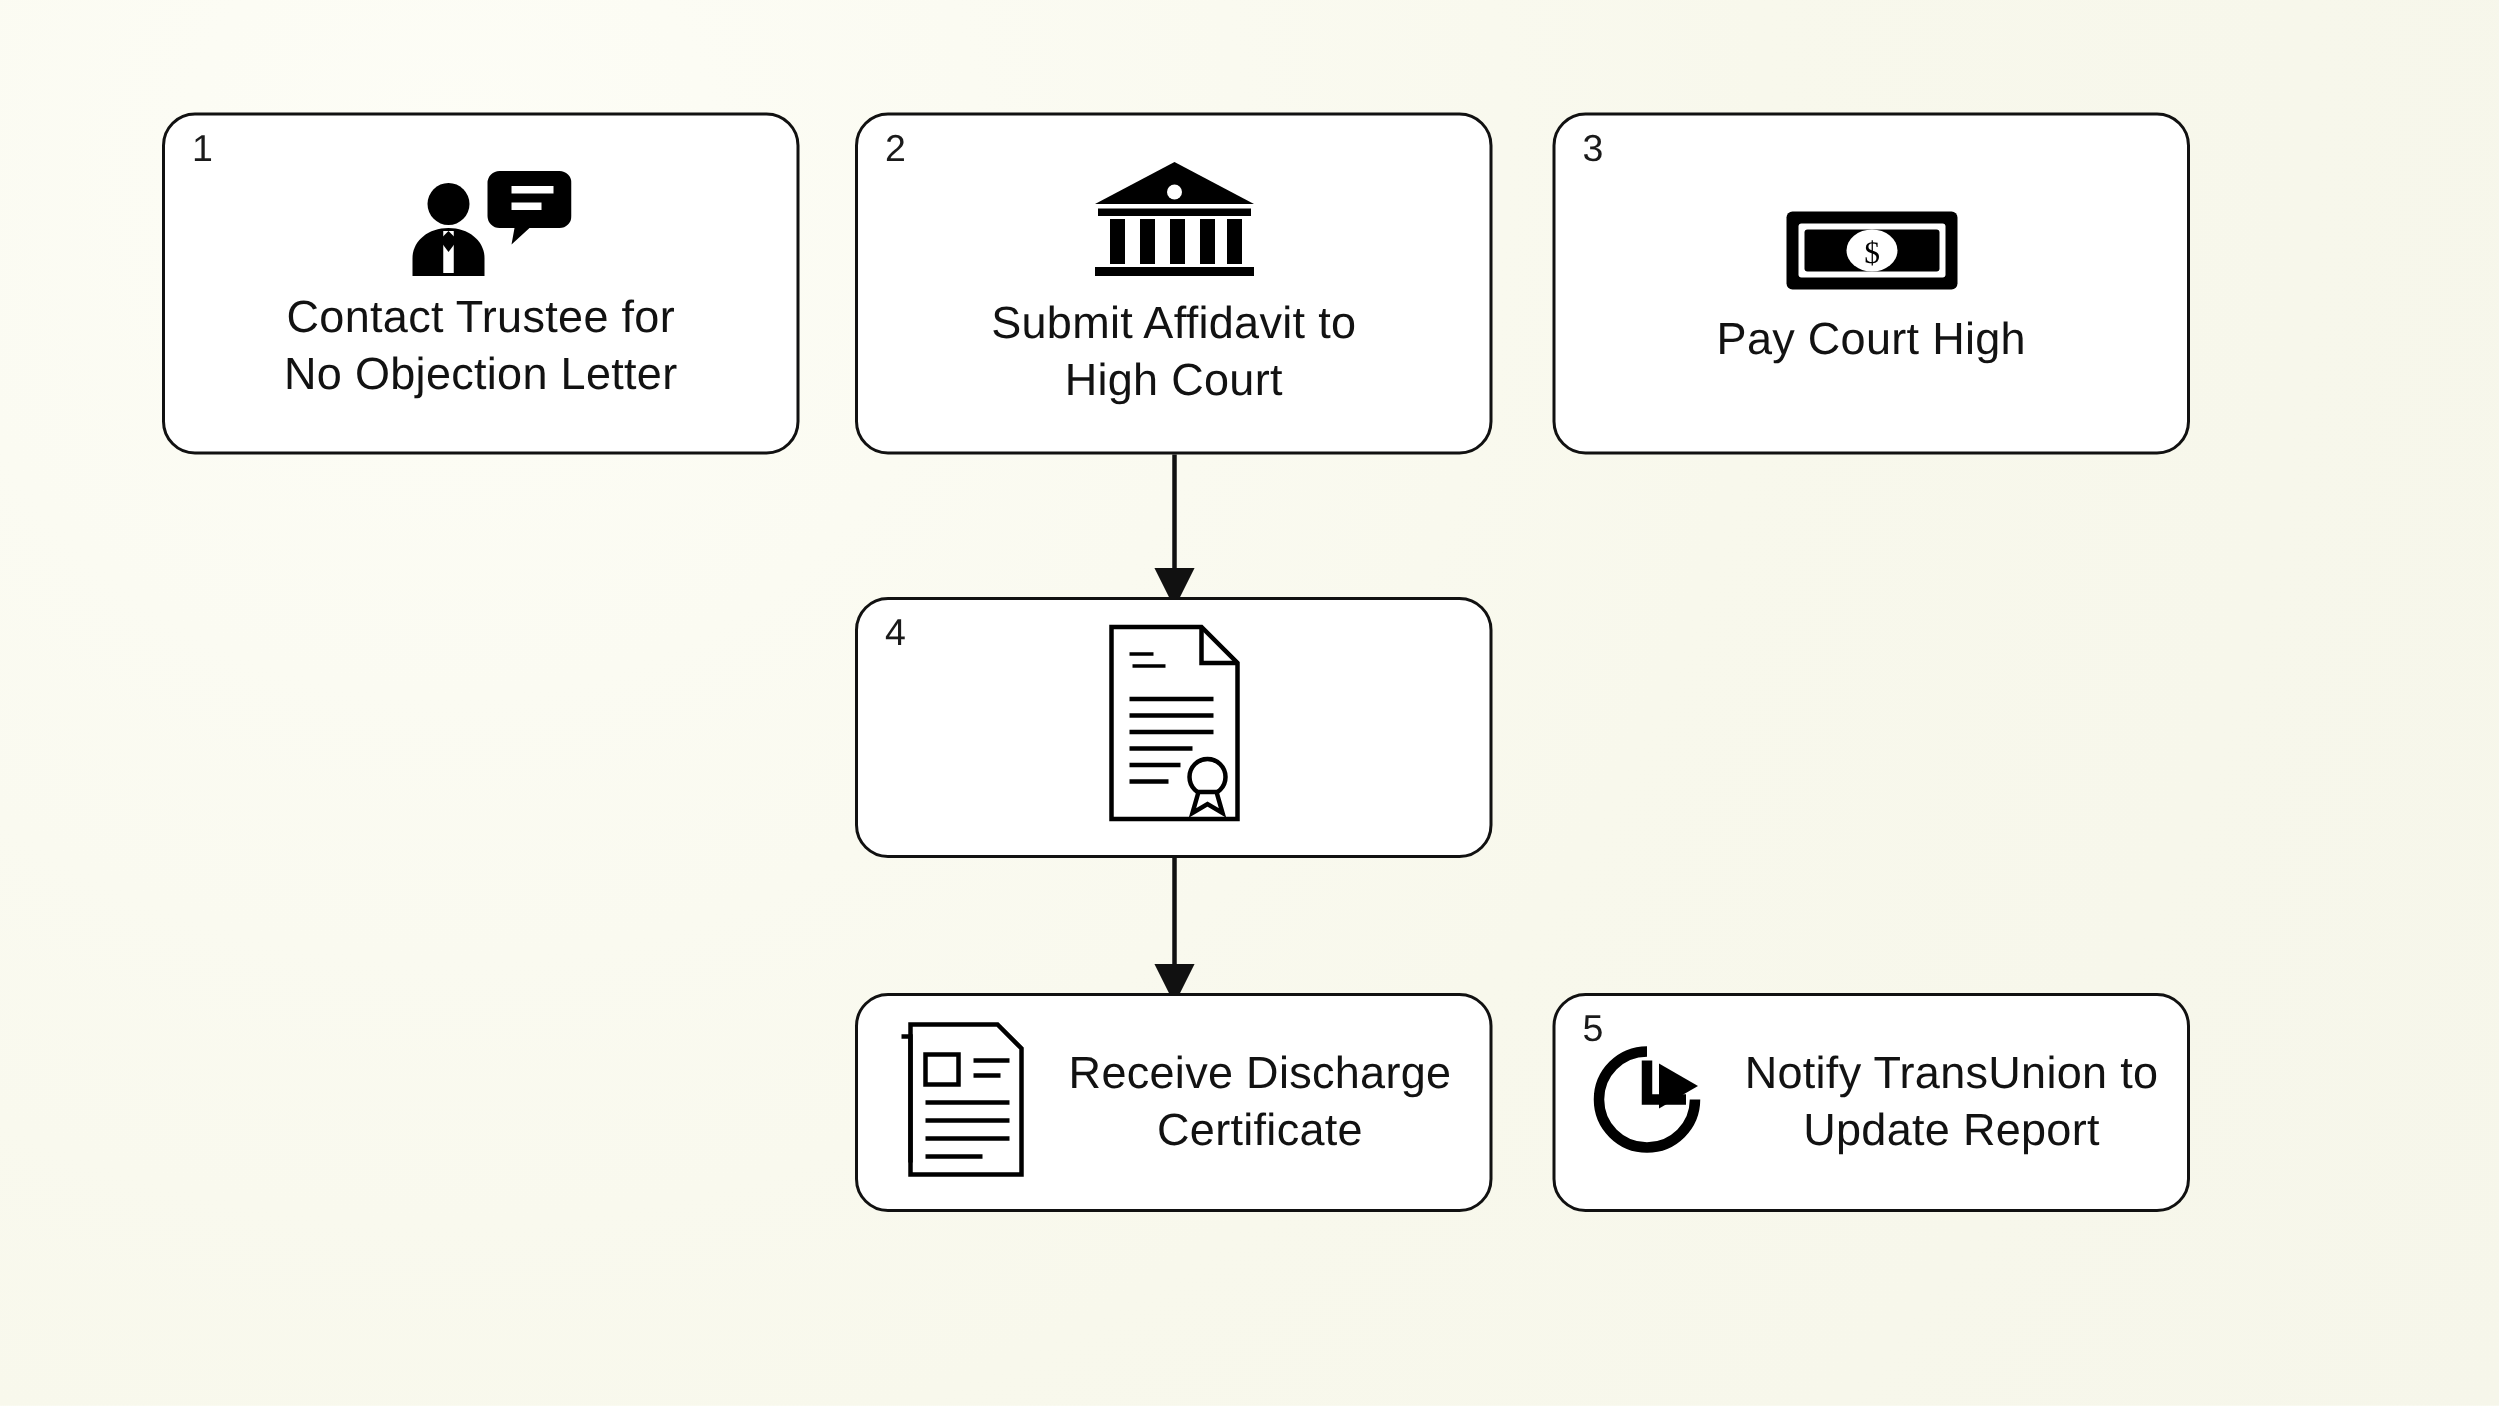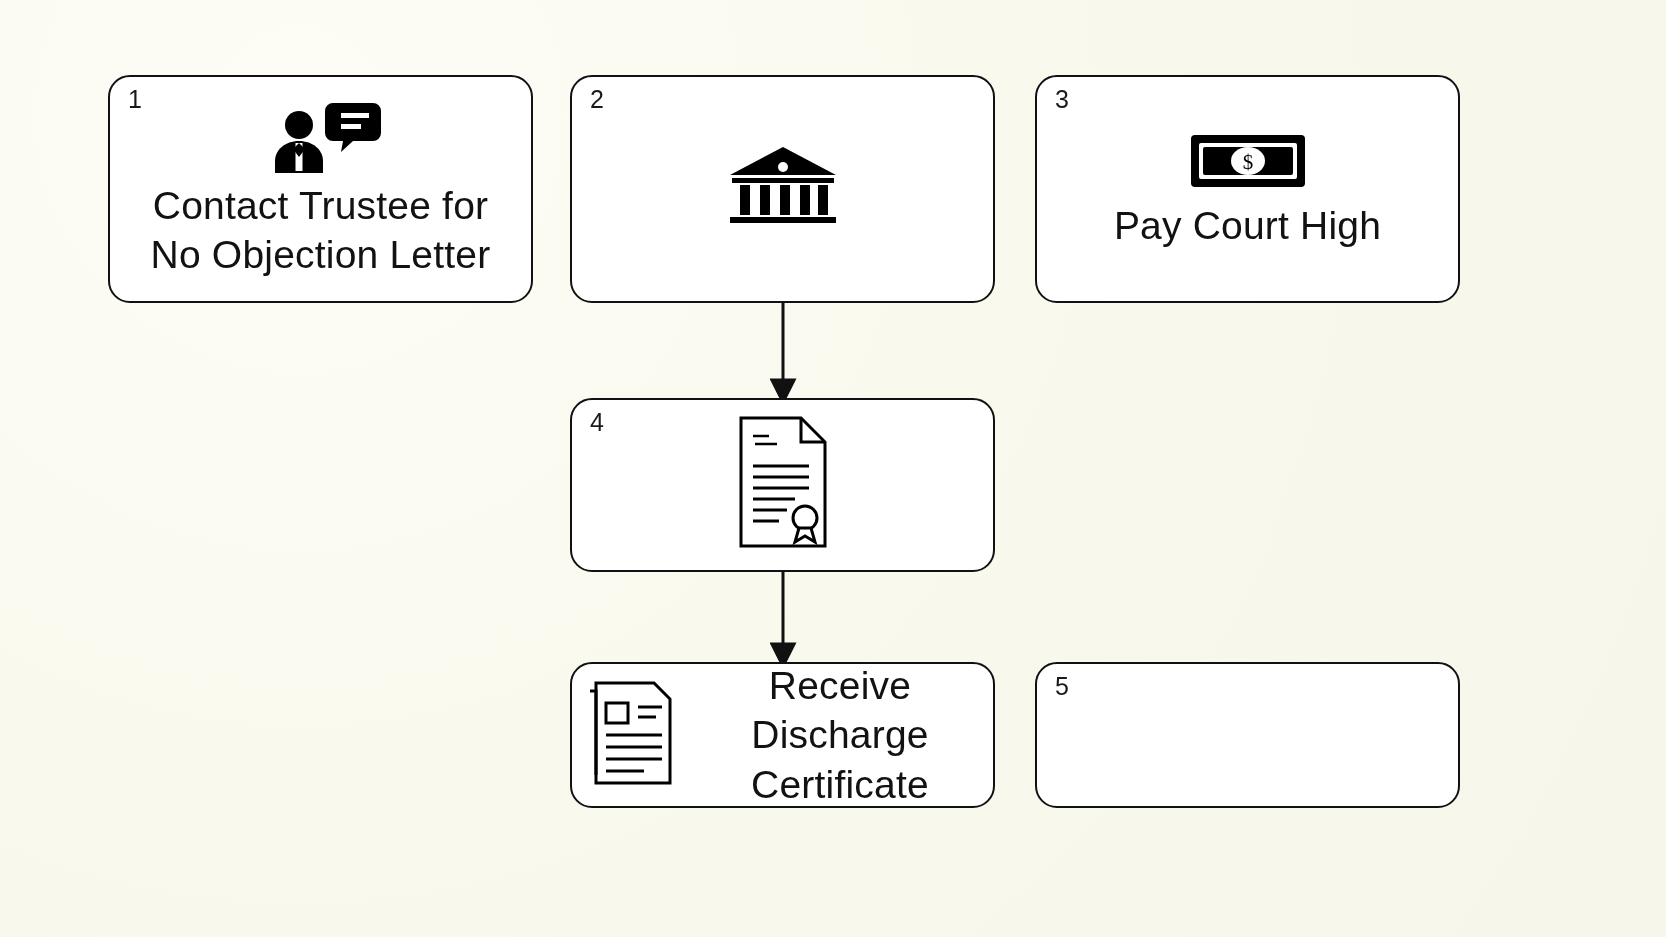--- a/index.html
+++ b/index.html
@@ -49,21 +49,21 @@
     gap: 23px;
     width: 100%;
     padding: 0 14px;
     box-sizing: border-box;
   }
   .node-body.stack {
     flex-direction: column;
     gap: 2px;
   }
   .node-label {
-    font-size: 39px;
+    font-size: 30px;
     color: #121212;
     text-align: center;
     line-height: 1.26;
     white-space: pre-line;
     letter-spacing: 0.2px;
   }
   .icon {
     flex: 0 0 auto;
     display: block;
   }
@@ -131,20 +131,22 @@
             <rect x="8" y="33" width="102" height="5"></rect>
             <rect x="16" y="40" width="10" height="30"></rect>
             <rect x="36" y="40" width="10" height="30"></rect>
             <rect x="56" y="40" width="10" height="30"></rect>
             <rect x="76" y="40" width="10" height="30"></rect>
             <rect x="94" y="40" width="10" height="30"></rect>
             <rect x="6" y="72" width="106" height="6"></rect>
           </g>
         </svg>
       </span>
+      <span class="node-label">Submit Affidavit to
+High Court</span>
     </div>
   </div>
 
   <div class="node" id="node-3">
     <span class="node-num">3</span>
     <div class="node-body stack">
       <span class="icon">
         <svg width="120" height="68" viewBox="0 0 120 68">
           <g>
             <rect x="3" y="8" width="114" height="52" rx="4" fill="#000"></rect>
@@ -192,15 +194,28 @@
           </g>
         </svg>
       </span>
       <span class="node-label">Receive Discharge
 Certificate</span>
     </div>
   </div>
 
   <div class="node" id="node-6">
     <span class="node-num">5</span>
+    <div class="node-body">
+      <span class="icon">
+        <svg width="84" height="84" viewBox="0 0 84 84">
+          <g fill="none" stroke="#000" stroke-width="7">
+            <path d="M42 10a32 32 0 1 0 32 32"></path>
+            <path d="M42 16v26h26"></path>
+          </g>
+          <path d="M50 18l26 15-26 15z" fill="#000"></path>
+        </svg>
+      </span>
+      <span class="node-label">Notify TransUnion to
+Update Report</span>
+    </div>
   </div>
 
 </div>
 
 </body></html>

